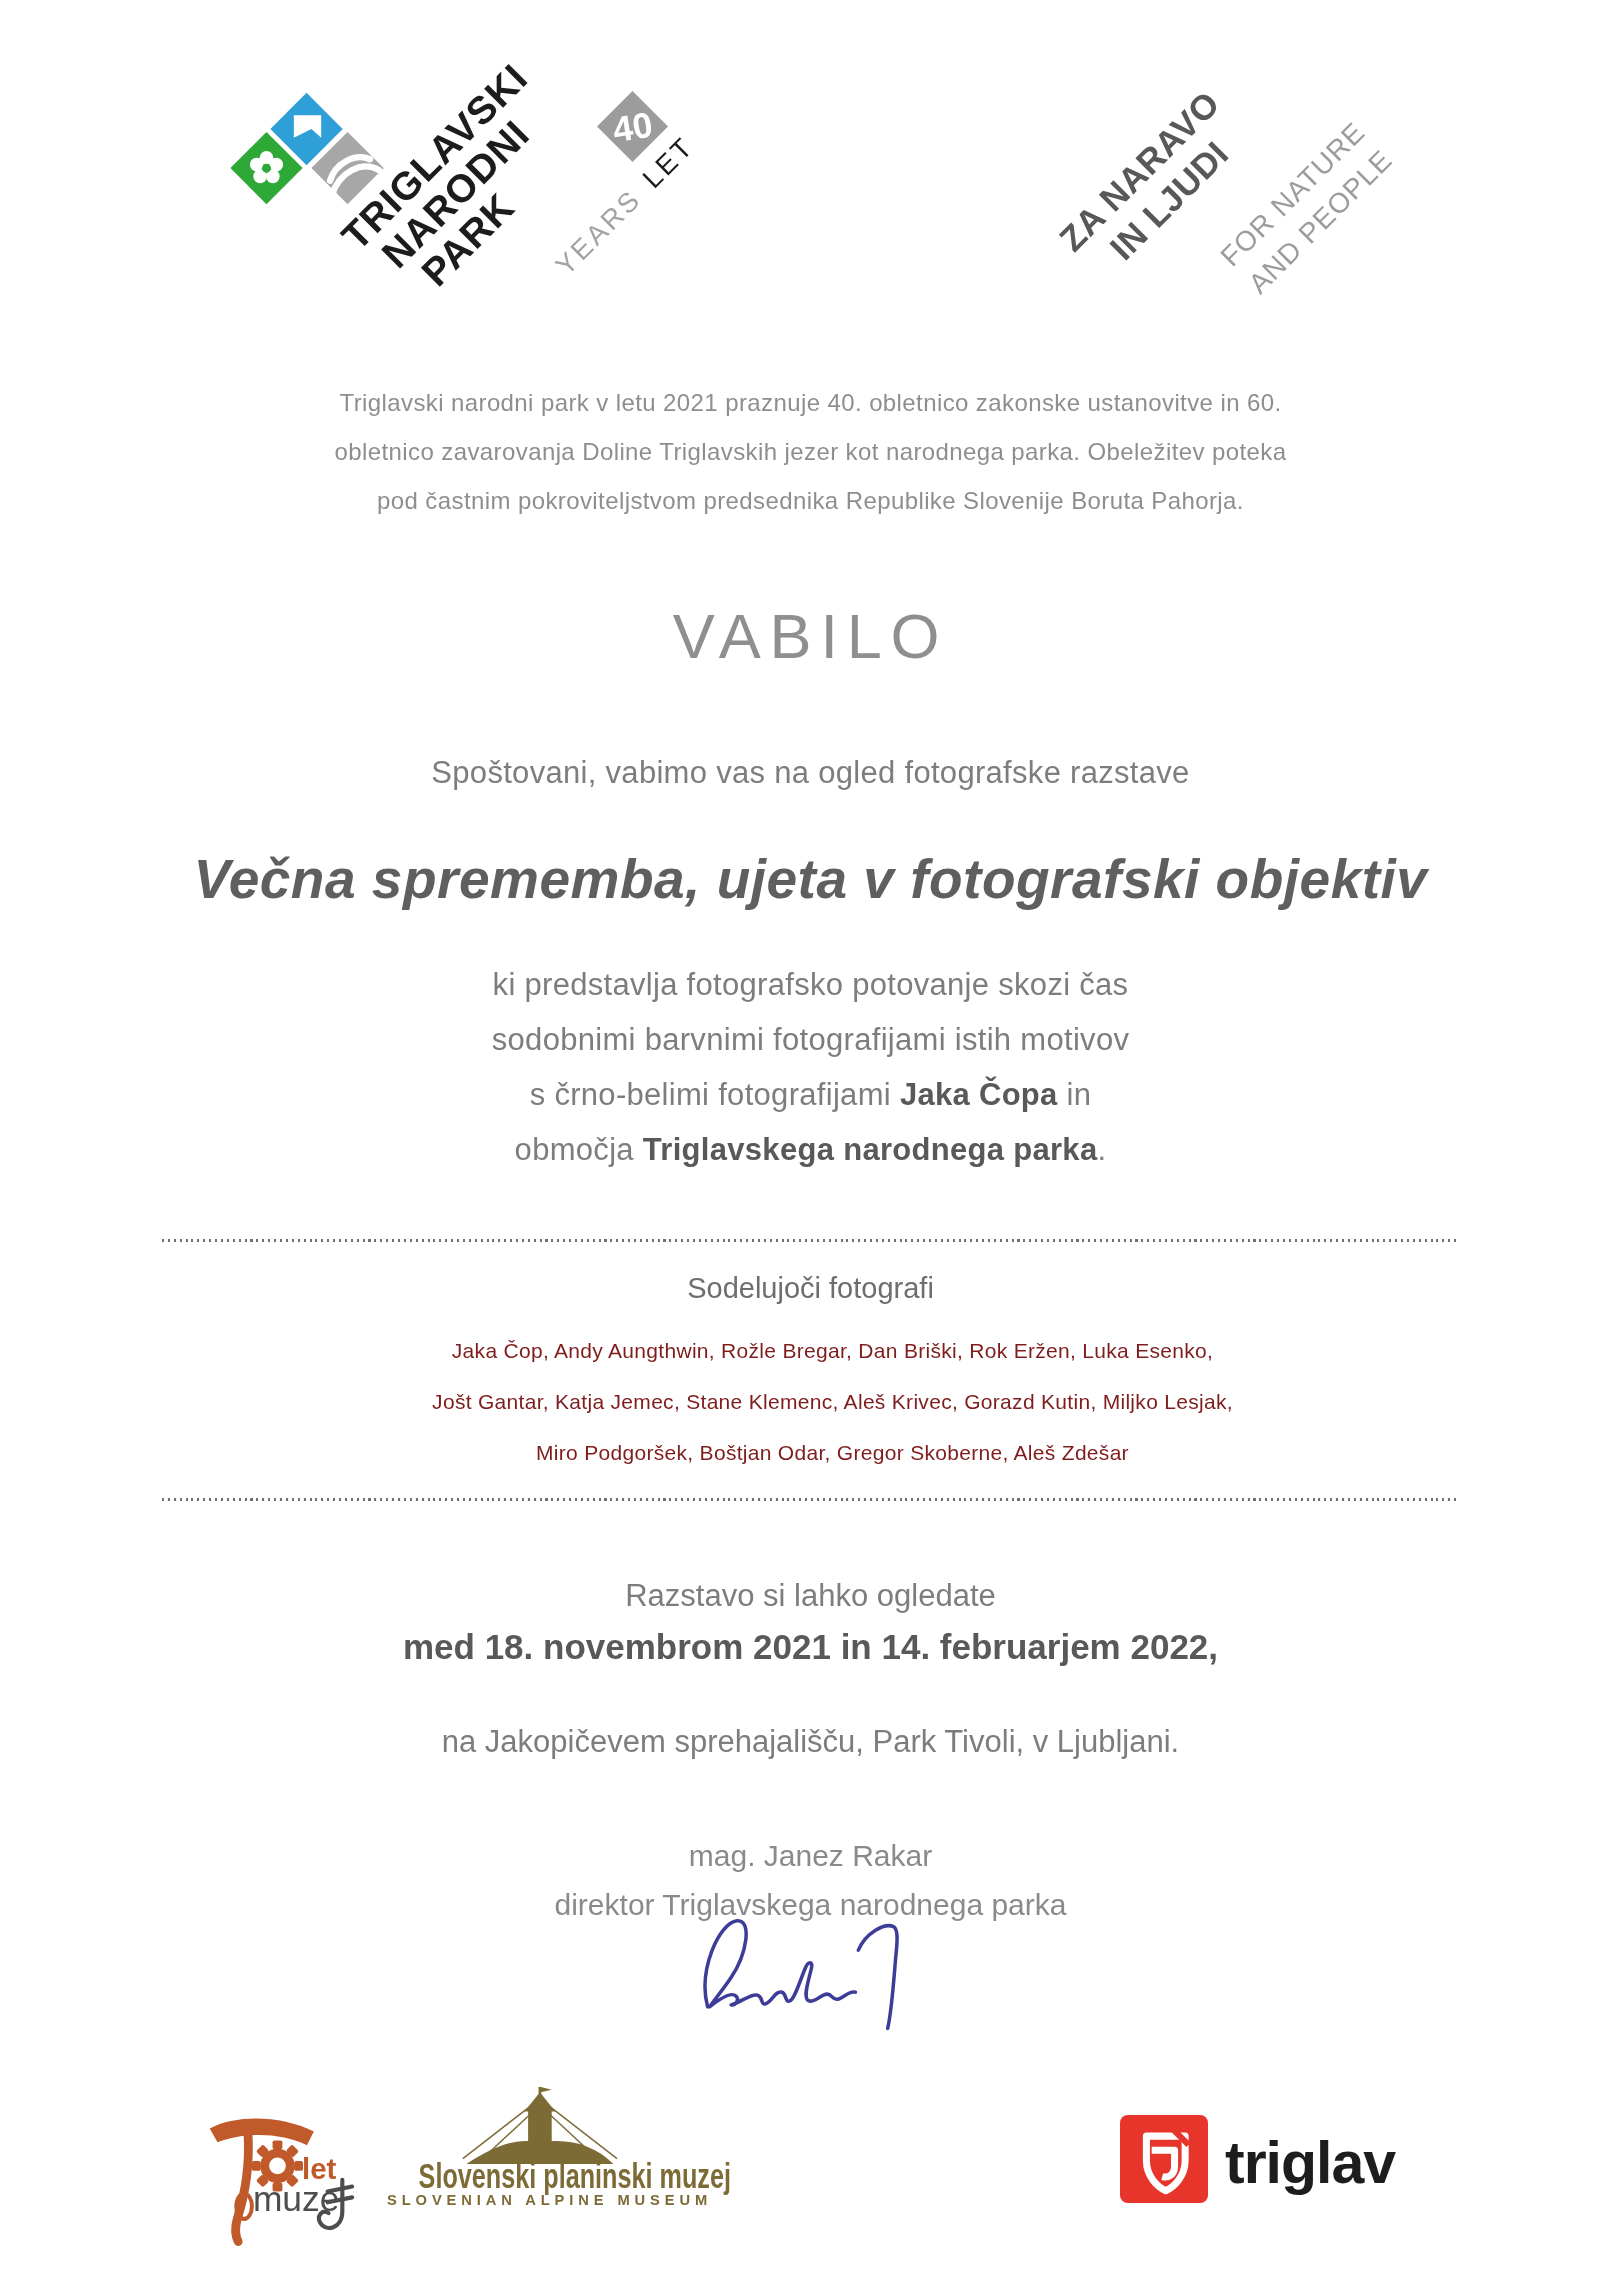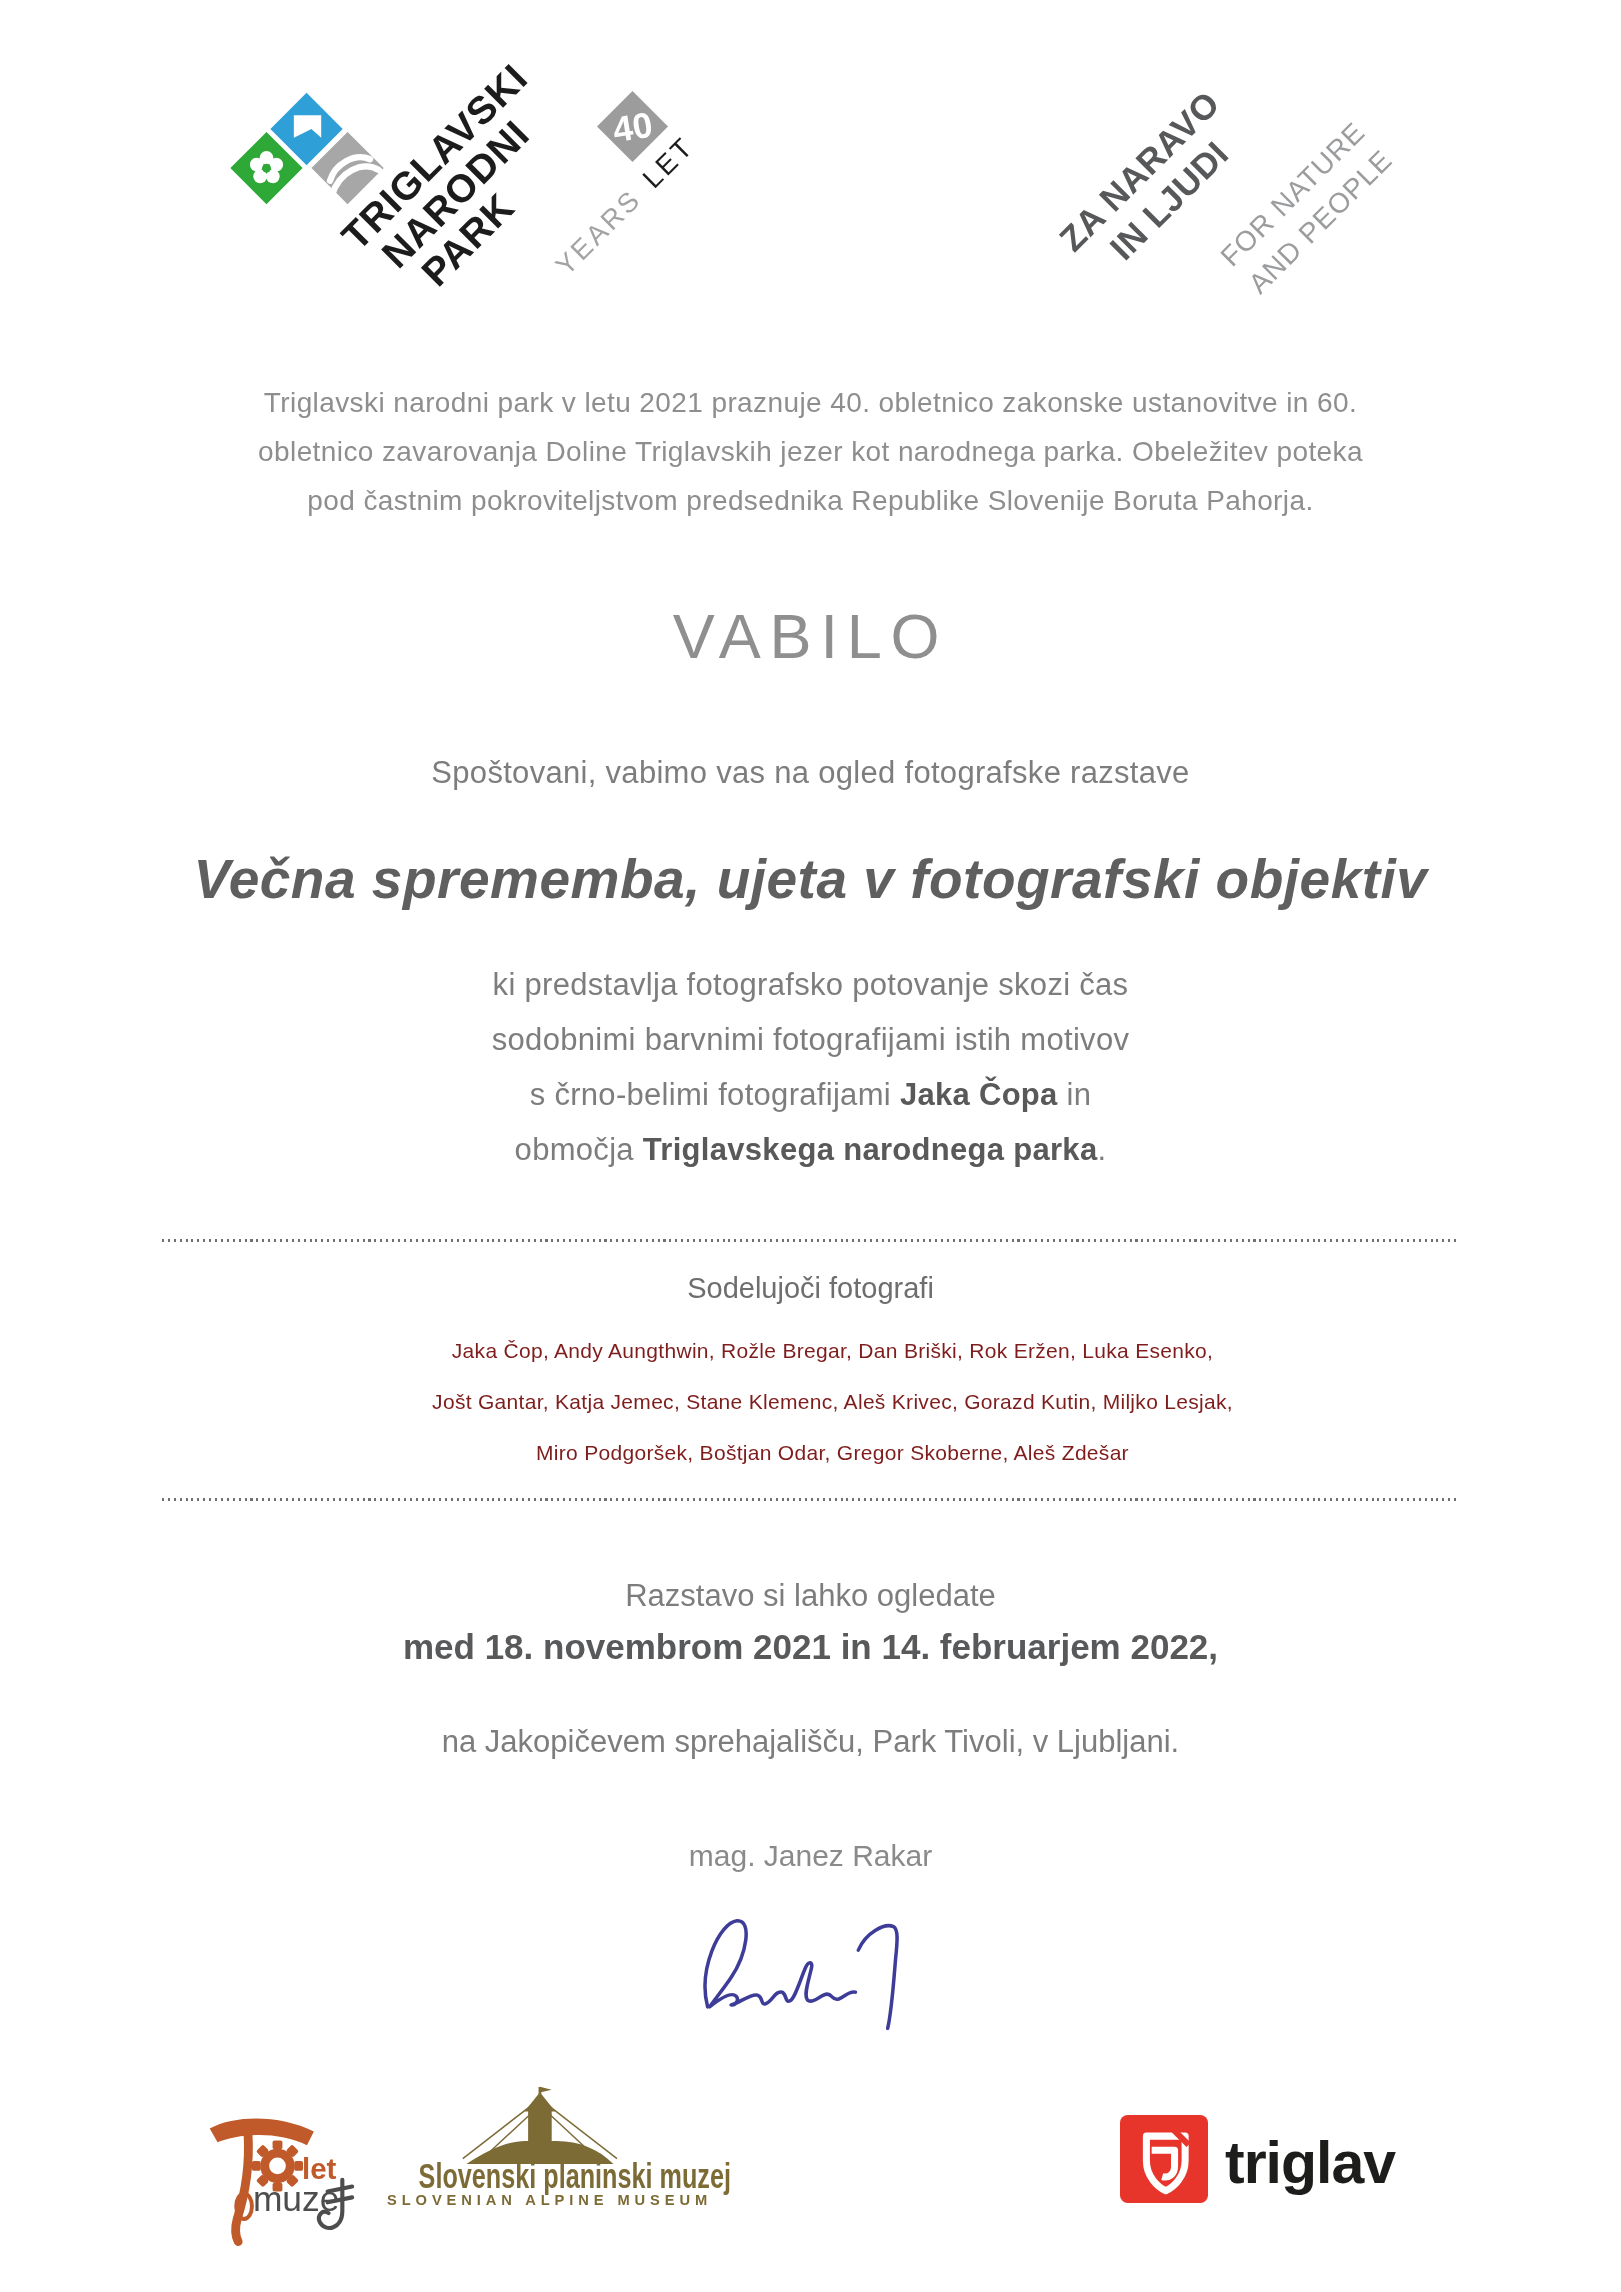--- a/index.html
+++ b/index.html
@@ -33,21 +33,21 @@
     color:#57585a;letter-spacing:0.5px;
   }
   .motto-en{
     left:1188px;top:169px;width:237px;
     transform:rotate(-45deg);transform-origin:center;
     text-align:center;font-weight:300;font-size:28px;line-height:39px;
     color:#9a9c9e;letter-spacing:1px;
   }
 
   
-  .intro{top:378px;font-size:28px;line-height:49px;color:#8e8e8e;font-weight:300;letter-spacing:0.4px;}
+  .intro{top:378px;font-size:24px;line-height:49px;color:#8e8e8e;font-weight:300;letter-spacing:0.4px;}
   .vabilo{top:600px;font-size:63px;color:#8f8f8f;font-weight:400;letter-spacing:8.8px;}
   .greeting{top:755px;font-size:31px;color:#7d7d7d;font-weight:300;letter-spacing:0.3px;}
   .exh-title{top:847px;font-size:55px;color:#5f5f5f;font-weight:700;font-style:italic;letter-spacing:0.5px;}
   .desc{top:957px;font-size:31px;line-height:55px;color:#7d7d7d;font-weight:300;letter-spacing:0.3px;}
   .desc b{color:#595959;font-weight:700;}
   .divider{left:162px;width:1298px;height:2.9px;
     background:repeating-linear-gradient(90deg,#707070 0 2px,transparent 2px 5.9px);}
   .photo-head{top:1272px;font-size:29px;color:#6e6e6e;font-weight:400;}
   .names{top:1325px;font-size:21px;line-height:51px;color:#7f1d1d;font-weight:400;letter-spacing:0.3px;padding-left:44px;}
   .visit1{top:1578px;font-size:31px;color:#7d7d7d;font-weight:300;}
@@ -146,20 +146,21 @@
     <div>Miro Podgoršek, Boštjan Odar, Gregor Skoberne, Aleš Zdešar</div>
   </div>
 
   <div class="abs divider" style="top:1498px"></div>
 
   <div class="abs ctr visit1">Razstavo si lahko ogledate</div>
   <div class="abs ctr visit2">med 18. novembrom 2021 in 14. februarjem 2022,</div>
   <div class="abs ctr visit3">na Jakopičevem sprehajališču, Park Tivoli, v Ljubljani.</div>
 
   <div class="abs ctr sig-name">mag. Janez Rakar</div>
+  <div class="abs ctr sig-role">direktor Triglavskega narodnega parka</div>
 
   <svg class="abs" style="left:686px;top:1909px" width="235" height="137" viewBox="0 0 240 140">
     <g stroke="#3d3d99" stroke-width="3.6" fill="none" stroke-linecap="round" stroke-linejoin="round">
       <path d="M22,100 C12,62 34,14 52,12 C68,11 62,46 46,70 C38,82 28,94 24,100 C34,92 46,84 51,89 C55,93 50,99 46,98 C55,96 66,86 73,88 C79,90 76,98 81,97 C88,95 91,83 98,85 C103,87 101,96 106,94 C111,92 116,74 122,60 C125,53 130,53 128,61 C125,74 120,88 124,93 C129,98 138,87 144,87 C150,87 149,94 156,92 C162,90 167,83 173,85"></path>
       <path d="M176,42 C184,24 203,14 212,18 C217,21 216,33 214,52 C212,76 210,105 206,122"></path>
     </g>
   </svg>
 
   <svg class="abs" style="left:192px;top:2107px" width="169" height="169" viewBox="0 0 172 172">
     <g>

